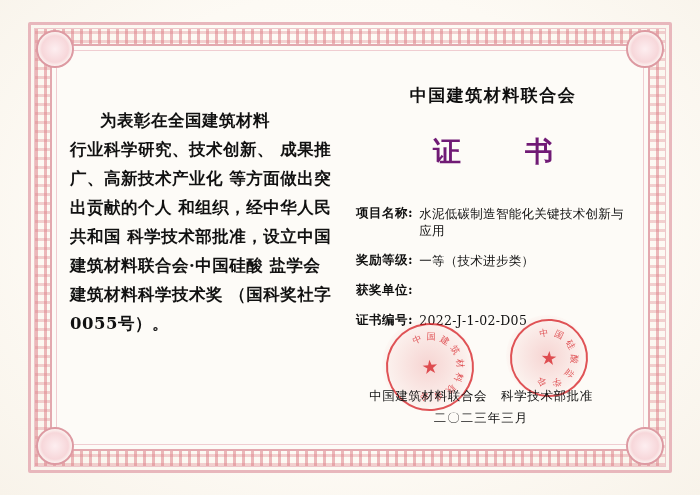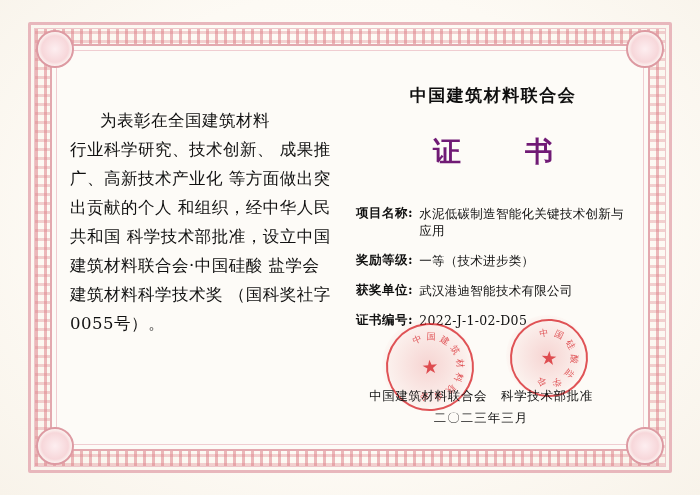--- a/index.html
+++ b/index.html
@@ -122,21 +122,21 @@
     box-sizing: border-box;
   }
 
   .citation {
     font-family: "DejaVu Serif", serif;
     font-size: 16.5px;
     line-height: 29px;
     color: #111111;
     letter-spacing: 0.5px;
     text-align: left;
-    font-weight: 400;
+    font-weight: 700;
   }
   .citation .indent { padding-left: 30px; display: block; }
 
   .right-col {
     flex: 1;
     padding-left: 24px;
     box-sizing: border-box;
     position: relative;
   }
 
@@ -302,21 +302,20 @@
         <div class="field-row">
           <div class="field-label">项目名称:</div>
           <div class="field-value">水泥低碳制造智能化关键技术创新与应用</div>
         </div>
         <div class="field-row">
           <div class="field-label">奖励等级:</div>
           <div class="field-value">一等（技术进步类）</div>
         </div>
         <div class="field-row">
           <div class="field-label">获奖单位:</div>
-          <div class="field-value">武汉港迪智能技术有限公司</div>
         </div>
         <div class="field-row">
           <div class="field-label">证书编号:</div>
           <div class="field-value">2022-J-1-02-D05</div>
         </div>
       </div>
 
       <div class="seal-area">
         <div class="seal-ink a"></div>
         <div class="seal-ink b"></div>

